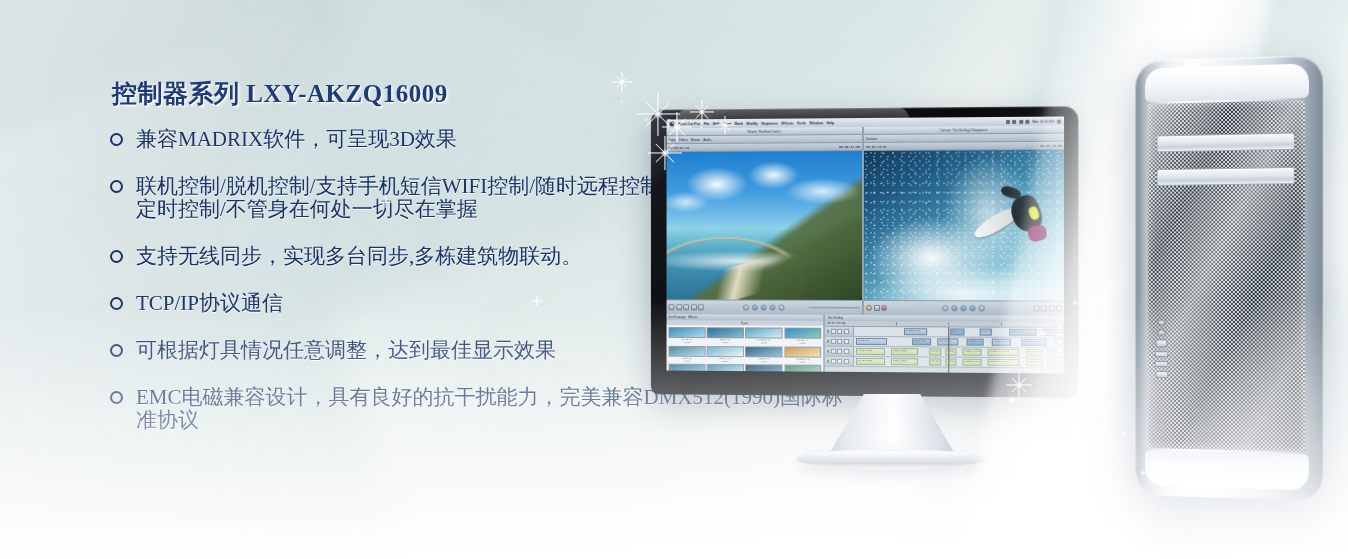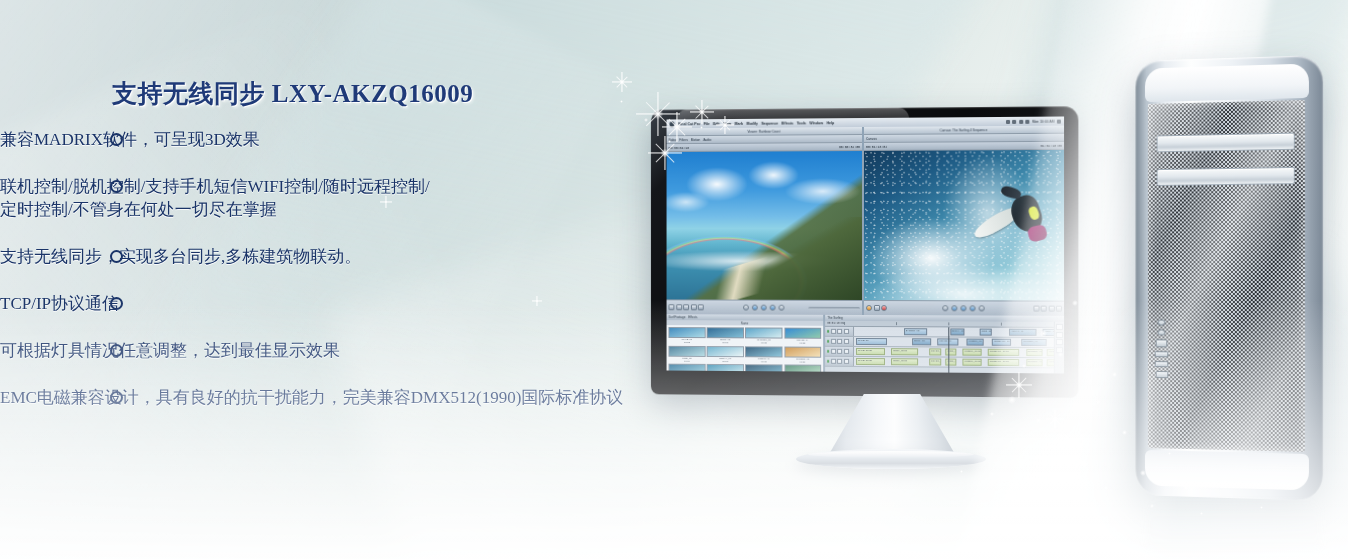--- a/index.html
+++ b/index.html
@@ -114,22 +114,23 @@
     letter-spacing: 1.6px;
   }
 
   #feature-list {
     list-style: none;
     margin: 18px 0 0 0;
     padding: 0;
   }
   #feature-list li {
     position: relative;
+    padding-left: 136px;
     color: #1a3468;
-    font-size: 17px;
+    font-size: 21px;
     line-height: 23px;
     margin-bottom: 24px;
     text-shadow: 0 1px 0 rgba(255,255,255,0.85);
     margin-top: 13px;
   }
   #feature-list li .ring {
     position: absolute;
     left: 110px; top: 5px;
     width: 9px; height: 9px;
     border: 2.5px solid #1a3468;
@@ -583,21 +584,21 @@
   <div class="facet facet-a"></div>
   <div class="facet facet-b"></div>
   <div class="facet facet-c"></div>
   <div class="facet facet-d"></div>
   <div class="facet facet-e"></div>
   <div class="facet facet-f"></div>
   <div class="facet left-soft"></div>
 
   <div id="text-block">
     <div id="title-group">
-      <div class="title-line" id="title-main">支持无线同步 LXY-AKZQ16009</div>
+      <div class="title-line" id="title-main">控制器系列 LXY-AKZQ16009</div>
     </div>
 
     <ul id="feature-list">
       <li>
         <span class="ring"></span>
         <span class="ftext">兼容MADRIX软件，可呈现3D效果</span>
       </li>
       <li>
         <span class="ring"></span>
         <span class="ftext">联机控制/脱机控制/支持手机短信WIFI控制/随时远程控制/

